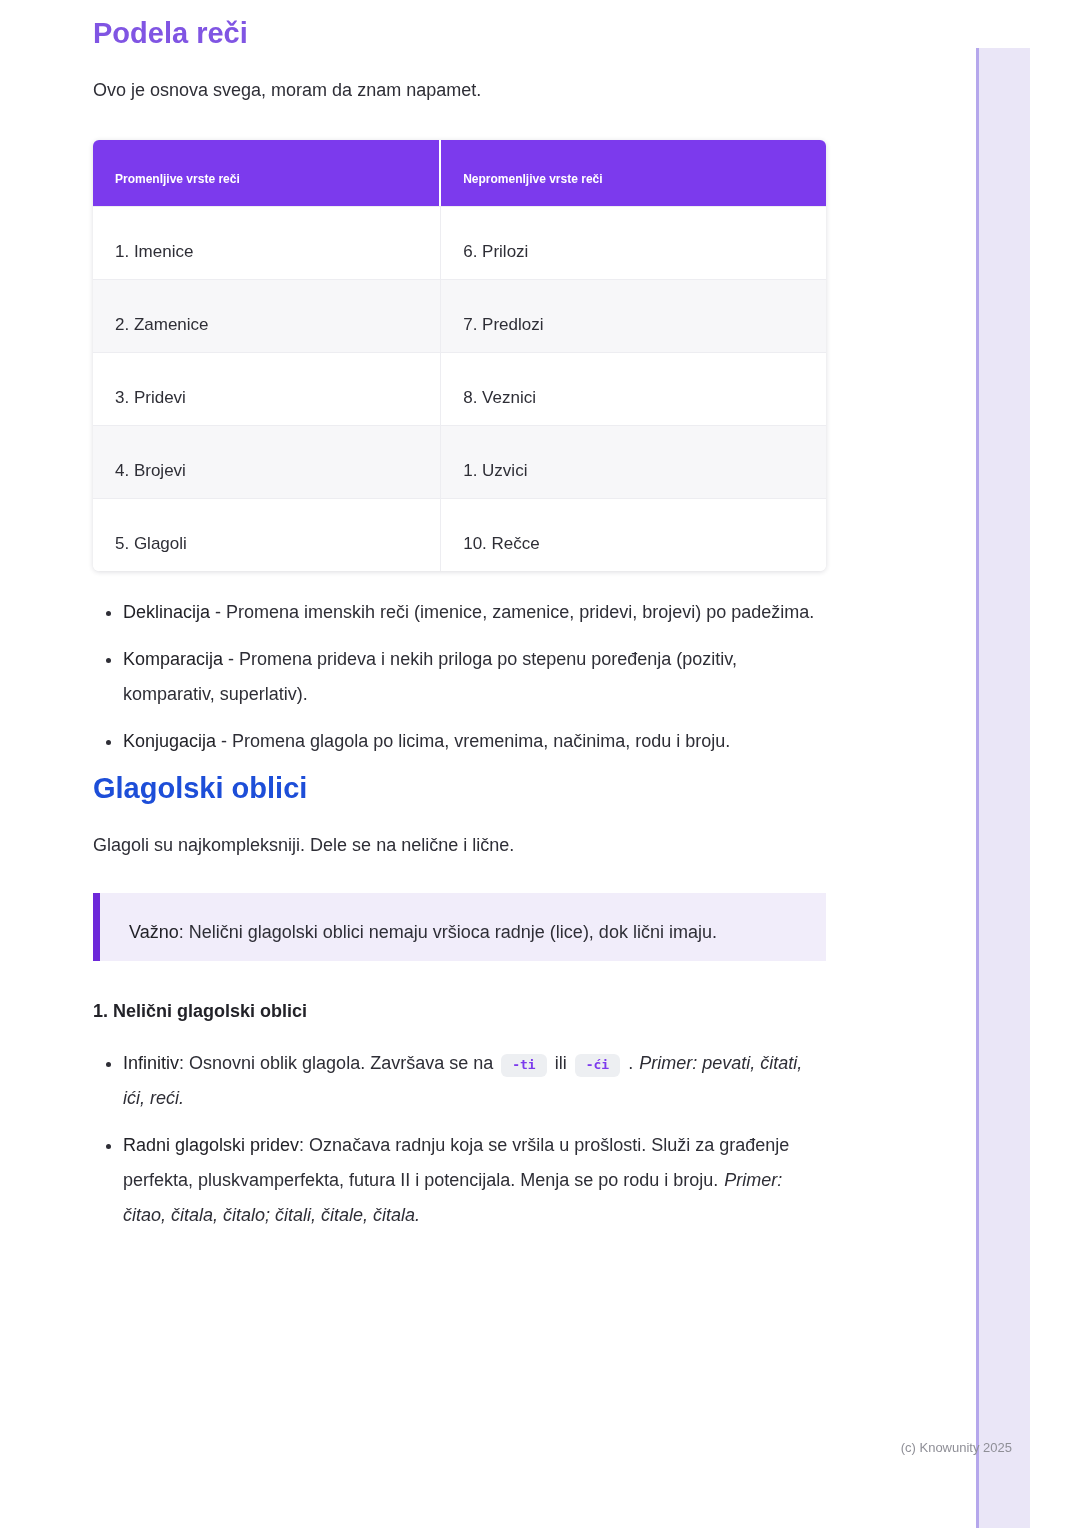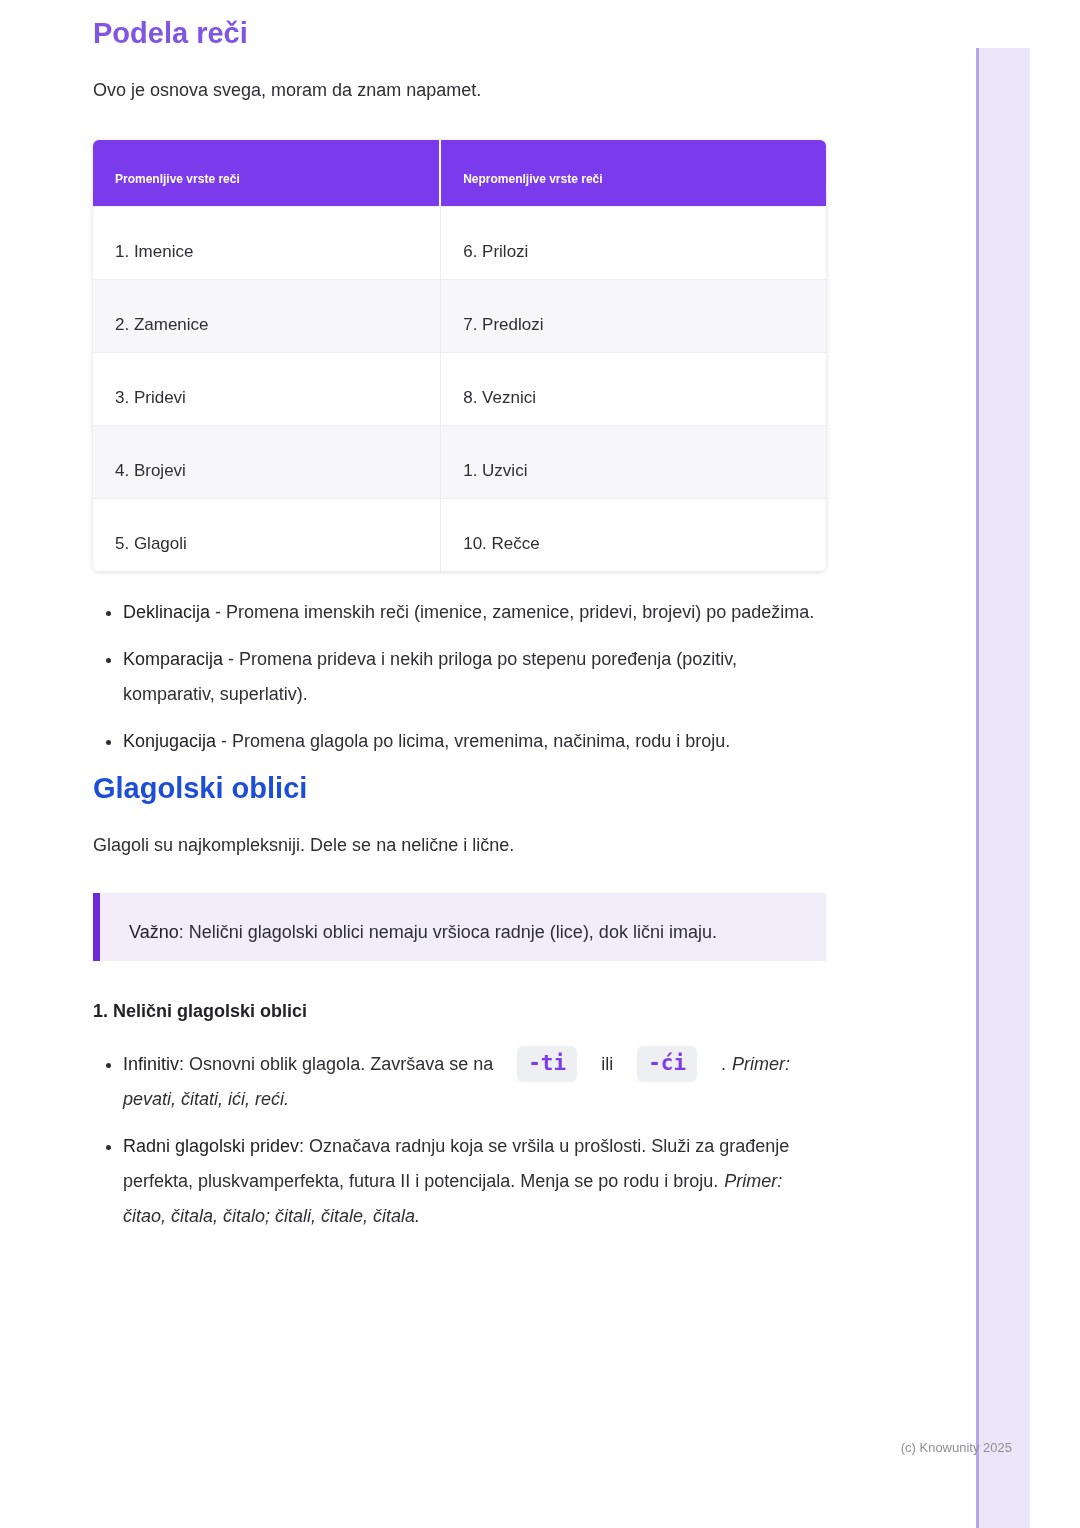--- a/index.html
+++ b/index.html
@@ -51,21 +51,21 @@
     margin-top: 34px; background: #f1edfa; border-left: 7px solid #6d28d9;
     padding: 22px 36px 11px 29px;
   }
   .callout p {
     margin: 0; font-size: 18px; line-height: 1.95; text-align: justify; color: #2e2e36;
   }
 
   .code-chip {
     display: inline-block; background: #edeff2; border-radius: 6px; padding: 1px 11px;
     font-family: "DejaVu Sans Mono", "Liberation Mono", monospace;
-    font-size: 21px; font-weight: 700; color: #7c3aed; margin: 0 24px; line-height: 1.6;
+    font-size: 13px; font-weight: 700; color: #7c3aed; margin: 0 8px; line-height: 1.6;
   }
 
   .watermark {
     position: absolute; top: 1440px; right: 68px; font-size: 13px; color: #8f8f97; z-index: 3;
   }
 </style>
 </head>
 <body>
 
 <div class="page-edge"></div>

